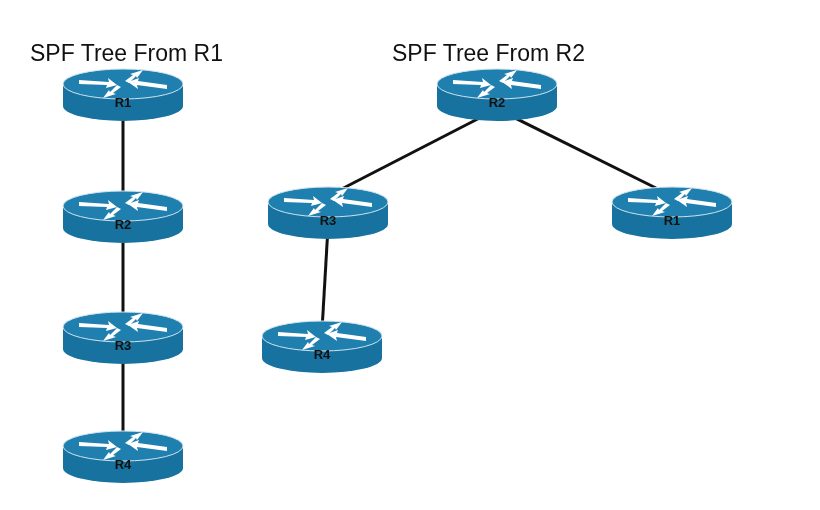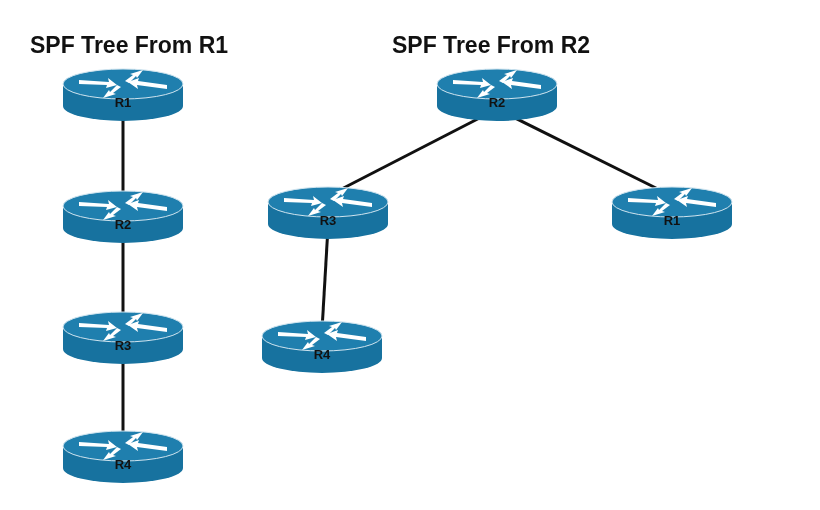--- a/index.html
+++ b/index.html
@@ -1,17 +1,17 @@
 <!DOCTYPE html>
 <html><head>
 <meta charset="utf-8">
 <style>
   html, body { margin: 0; padding: 0; background: #ffffff; }
   body { width: 820px; height: 510px; position: relative; overflow: hidden; font-family: "Liberation Sans", sans-serif; }
-  .title { position: absolute; top: 32px; font-size: 23px; font-weight: bold; color: #111; white-space: nowrap; }
+  .title { position: absolute; top: 40px; font-size: 23px; font-weight: normal; color: #111; white-space: nowrap; }
   #title-left { left: 30px; }
   #title-right { left: 392px; }
   svg#diagram { position: absolute; left: 0; top: 0; }
   .router-label { font-family: "Liberation Sans", sans-serif; font-weight: bold; font-size: 13px; fill: #111; }
 </style>
 </head>
 <body>
 
 <div class="title" id="title-left">SPF Tree From R1</div>
 <div class="title" id="title-right">SPF Tree From R2</div>

